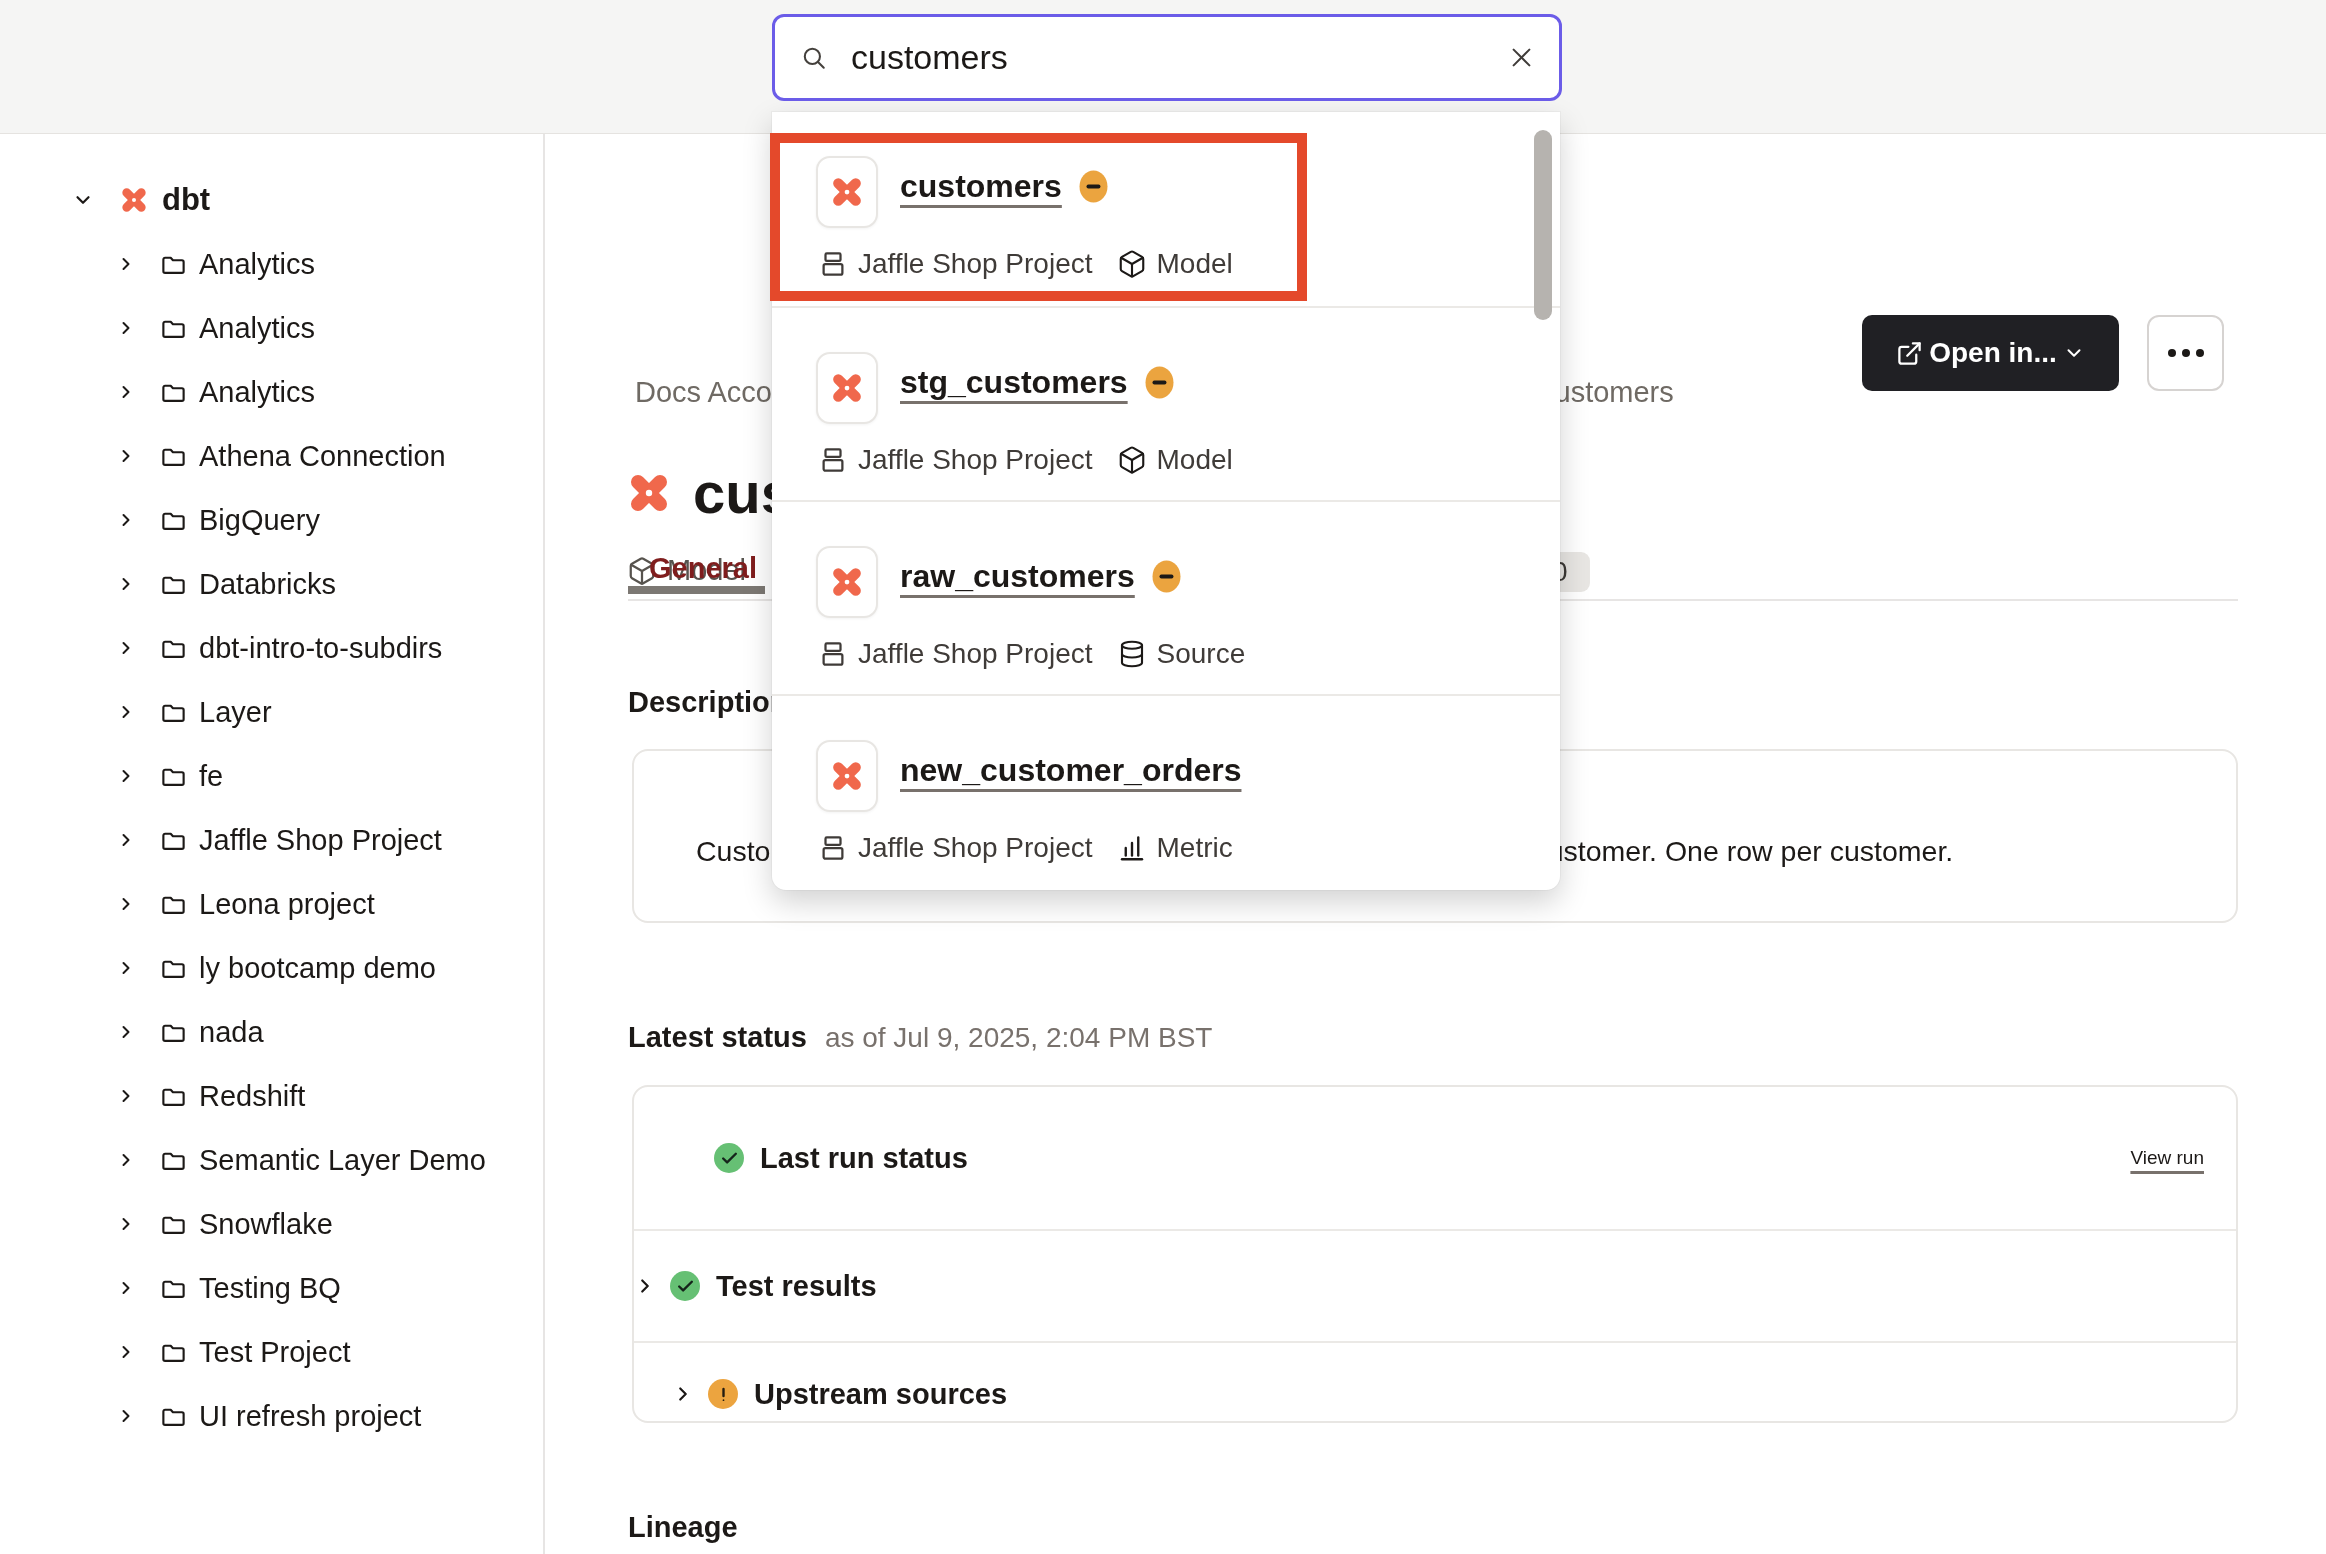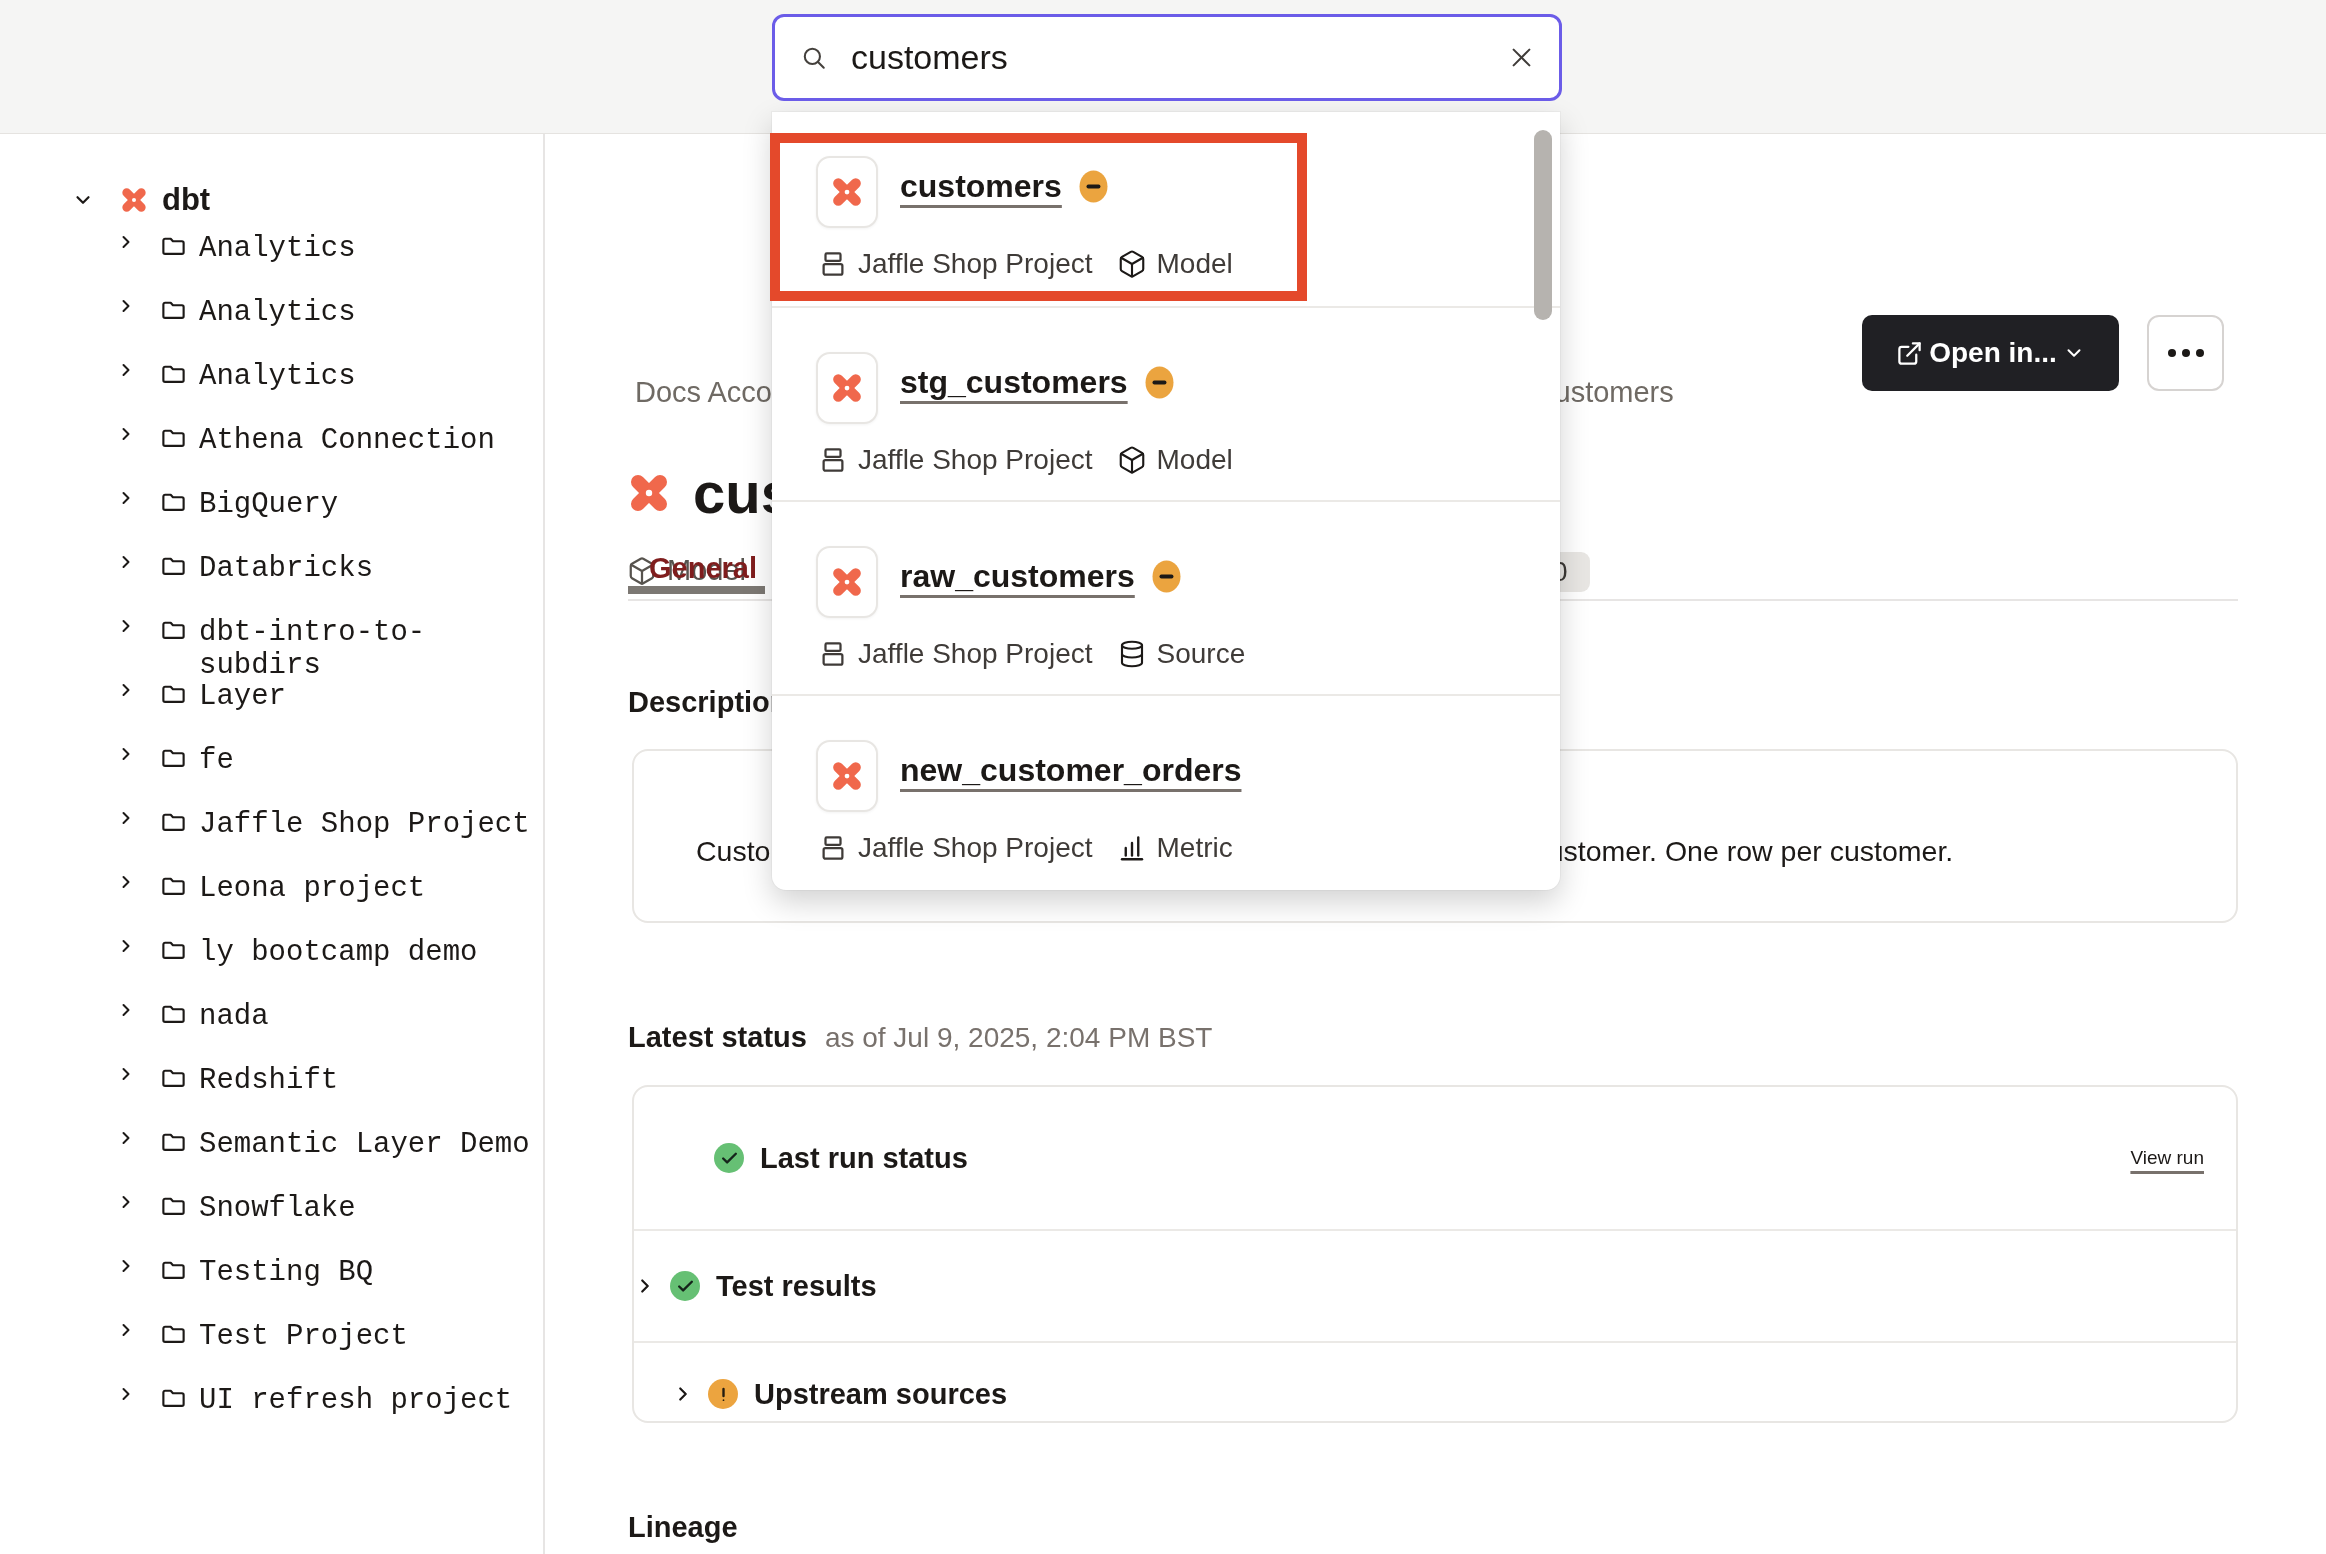--- a/index.html
+++ b/index.html
@@ -44,21 +44,21 @@
   .annotation{position:absolute;left:770px;top:133px;width:537px;height:168px;
               border:10px solid #e4492b;box-sizing:border-box;z-index:60;}
 
   
   .sidebar{position:absolute;left:0;top:134px;width:545px;height:1420px;background:#fff;
            border-right:2px solid #e7e5e4;box-sizing:border-box;padding-top:34px;z-index:1;padding-left:44px;}
   .tree-root{height:64px;display:flex;align-items:center;}
   .tree-root .chev{margin-left:28px;color:#1c1917;}
   .tree-root .logo{margin-left:24px;}
   .tree-root .lbl{margin-left:12px;font-size:31px;font-weight:700;}
-  .tree-item{height:64px;display:flex;align-items:flex-start;cursor:pointer;font-family:Liberation Mono, monospace;}
+  .tree-item{height:64px;display:flex;align-items:center;cursor:pointer;}
   .tree-item .chev{margin-left:72px;color:#1c1917;}
   .tree-item .folder{margin-left:24px;color:#1c1917;}
   .tree-item .lbl{margin-left:12px;font-size:29px;font-weight:500;color:#1c1917;}
 
   
   .main{position:absolute;left:545px;top:134px;width:1781px;height:1420px;background:#fff;z-index:1;}
   .crumb{position:absolute;top:242px;font-size:29px;color:#6f6a64;white-space:nowrap;}
   .crumb.left{left:90px;}
   .crumb.right{left:995px;}
   .title-row{position:absolute;left:80px;top:325px;display:flex;align-items:center;gap:20px;}

